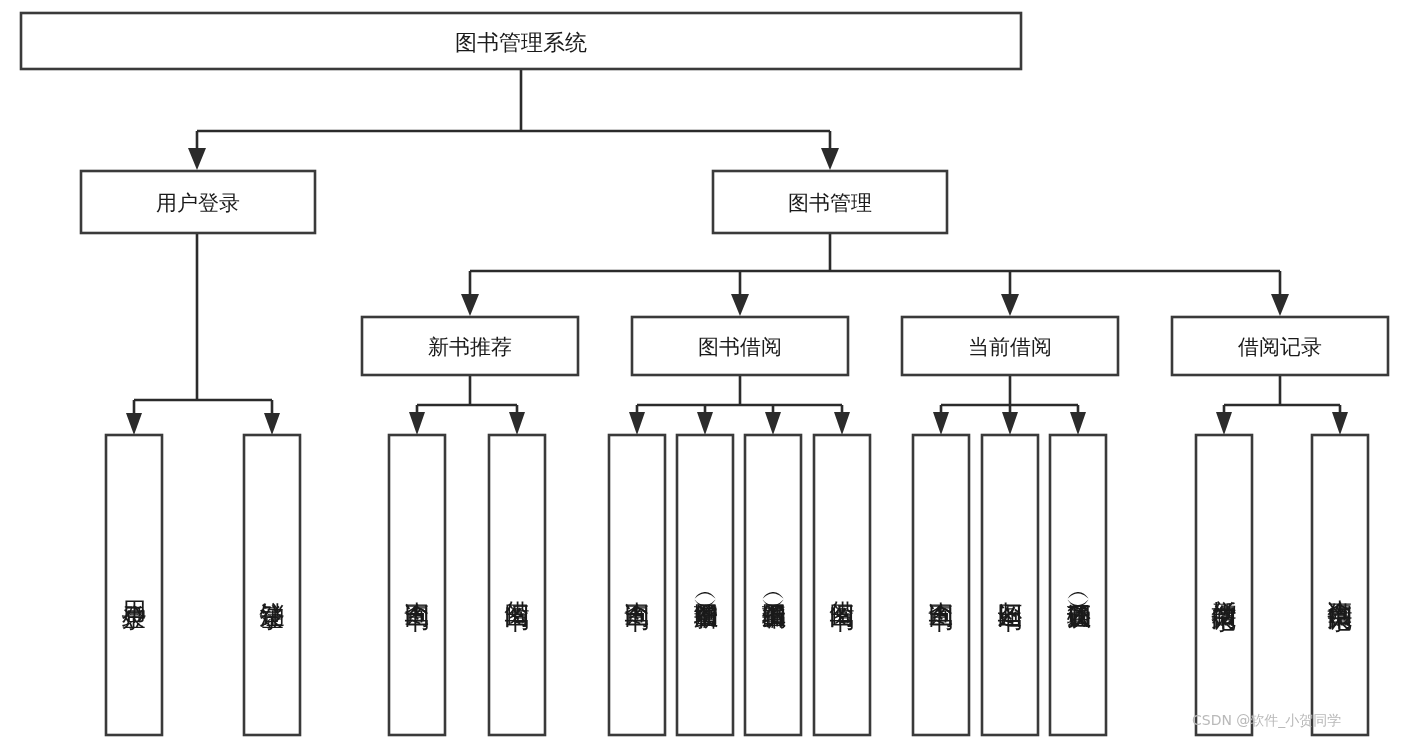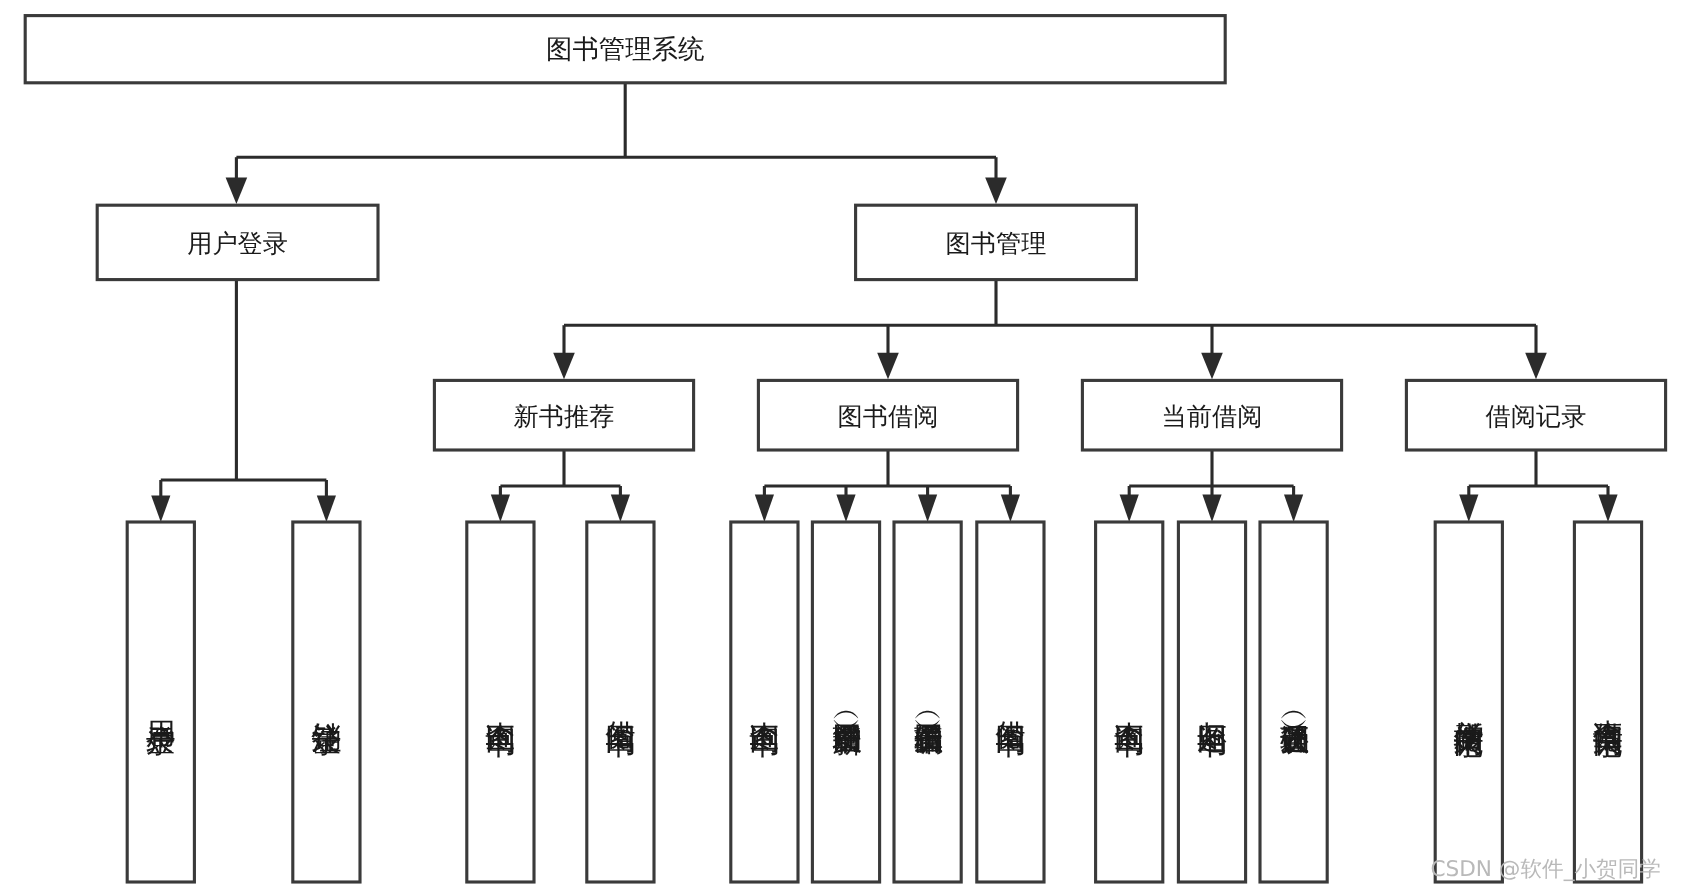--- a/index.html
+++ b/index.html
@@ -76,21 +76,21 @@
   }
   .leaf-label.tight {
     font-size: 24px;
     letter-spacing: 0px;
   }
   .watermark {
     position: absolute;
     left: 1192px;
     top: 712px;
     font-family: "DejaVu Sans", "Liberation Sans", sans-serif;
-    font-size: 18px;
+    font-size: 14px;
     color: #b9b9b9;
     white-space: nowrap;
     pointer-events: none;
   }
 </style>
 </head>
 <body>
 
 <div id="diagram-root">
 

